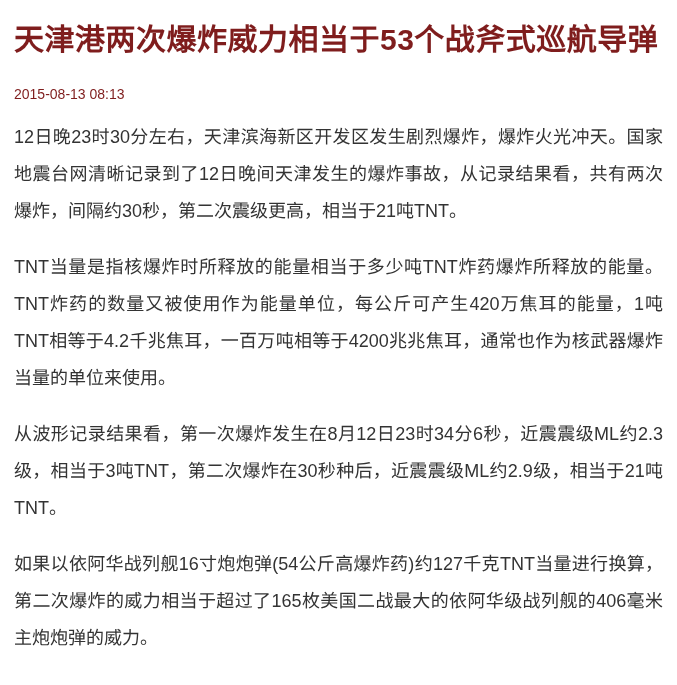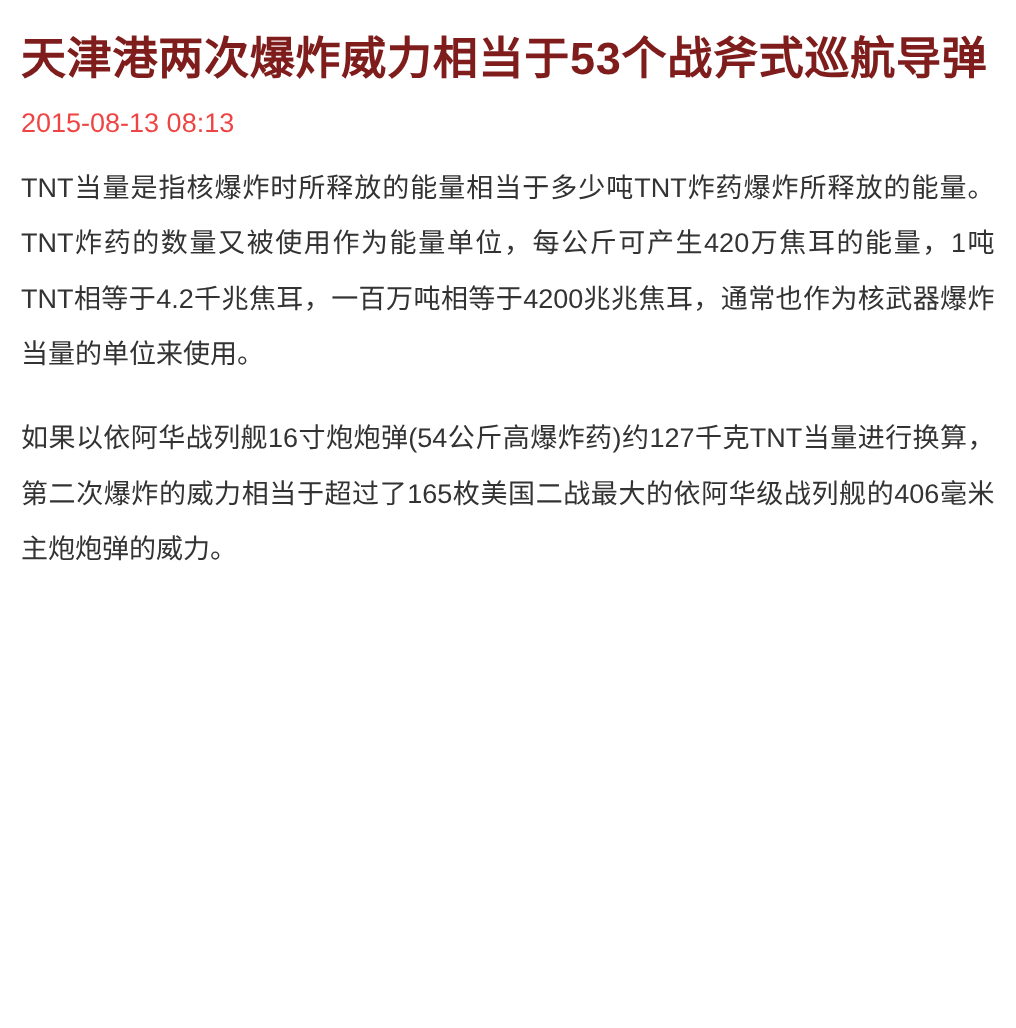--- a/index.html
+++ b/index.html
@@ -17,24 +17,24 @@
   }
   .article-title {
     margin: 0;
     font-size: 30px;
     line-height: 40px;
     font-weight: 700;
     color: #7f1d1d;
     letter-spacing: 0.5px;
   }
   .publish-date {
-    margin-top: 12px;
-    font-size: 18px;
+    margin-top: 24px;
+    font-size: 14px;
     line-height: 20px;
-    color: #ef4444;
+    color: #7f1d1d;
   }
   .article-body {
     margin-top: 15px;
   }
   .article-body p {
     margin: 0 0 19px 0;
     font-size: 18px;
     line-height: 37px;
     color: #333333;
     text-align: justify;
@@ -43,18 +43,20 @@
 </head>
 <body>
 
 <div class="page">
 
   <h1 class="article-title">天津港两次爆炸威力相当于53个战斧式巡航导弹</h1>
 
   <div class="publish-date">2015-08-13 08:13</div>
 
   <div class="article-body">
+    <p>12日晚23时30分左右，天津滨海新区开发区发生剧烈爆炸，爆炸火光冲天。国家地震台网清晰记录到了12日晚间天津发生的爆炸事故，从记录结果看，共有两次爆炸，间隔约30秒，第二次震级更高，相当于21吨TNT。</p>
     <p>TNT当量是指核爆炸时所释放的能量相当于多少吨TNT炸药爆炸所释放的能量。TNT炸药的数量又被使用作为能量单位，每公斤可产生420万焦耳的能量，1吨TNT相等于4.2千兆焦耳，一百万吨相等于4200兆兆焦耳，通常也作为核武器爆炸当量的单位来使用。</p>
+    <p>从波形记录结果看，第一次爆炸发生在8月12日23时34分6秒，近震震级ML约2.3级，相当于3吨TNT，第二次爆炸在30秒种后，近震震级ML约2.9级，相当于21吨TNT。</p>
     <p>如果以依阿华战列舰16寸炮炮弹(54公斤高爆炸药)约127千克TNT当量进行换算，第二次爆炸的威力相当于超过了165枚美国二战最大的依阿华级战列舰的406毫米主炮炮弹的威力。</p>
 
   </div>
 
 </div>
 
 </body></html>

